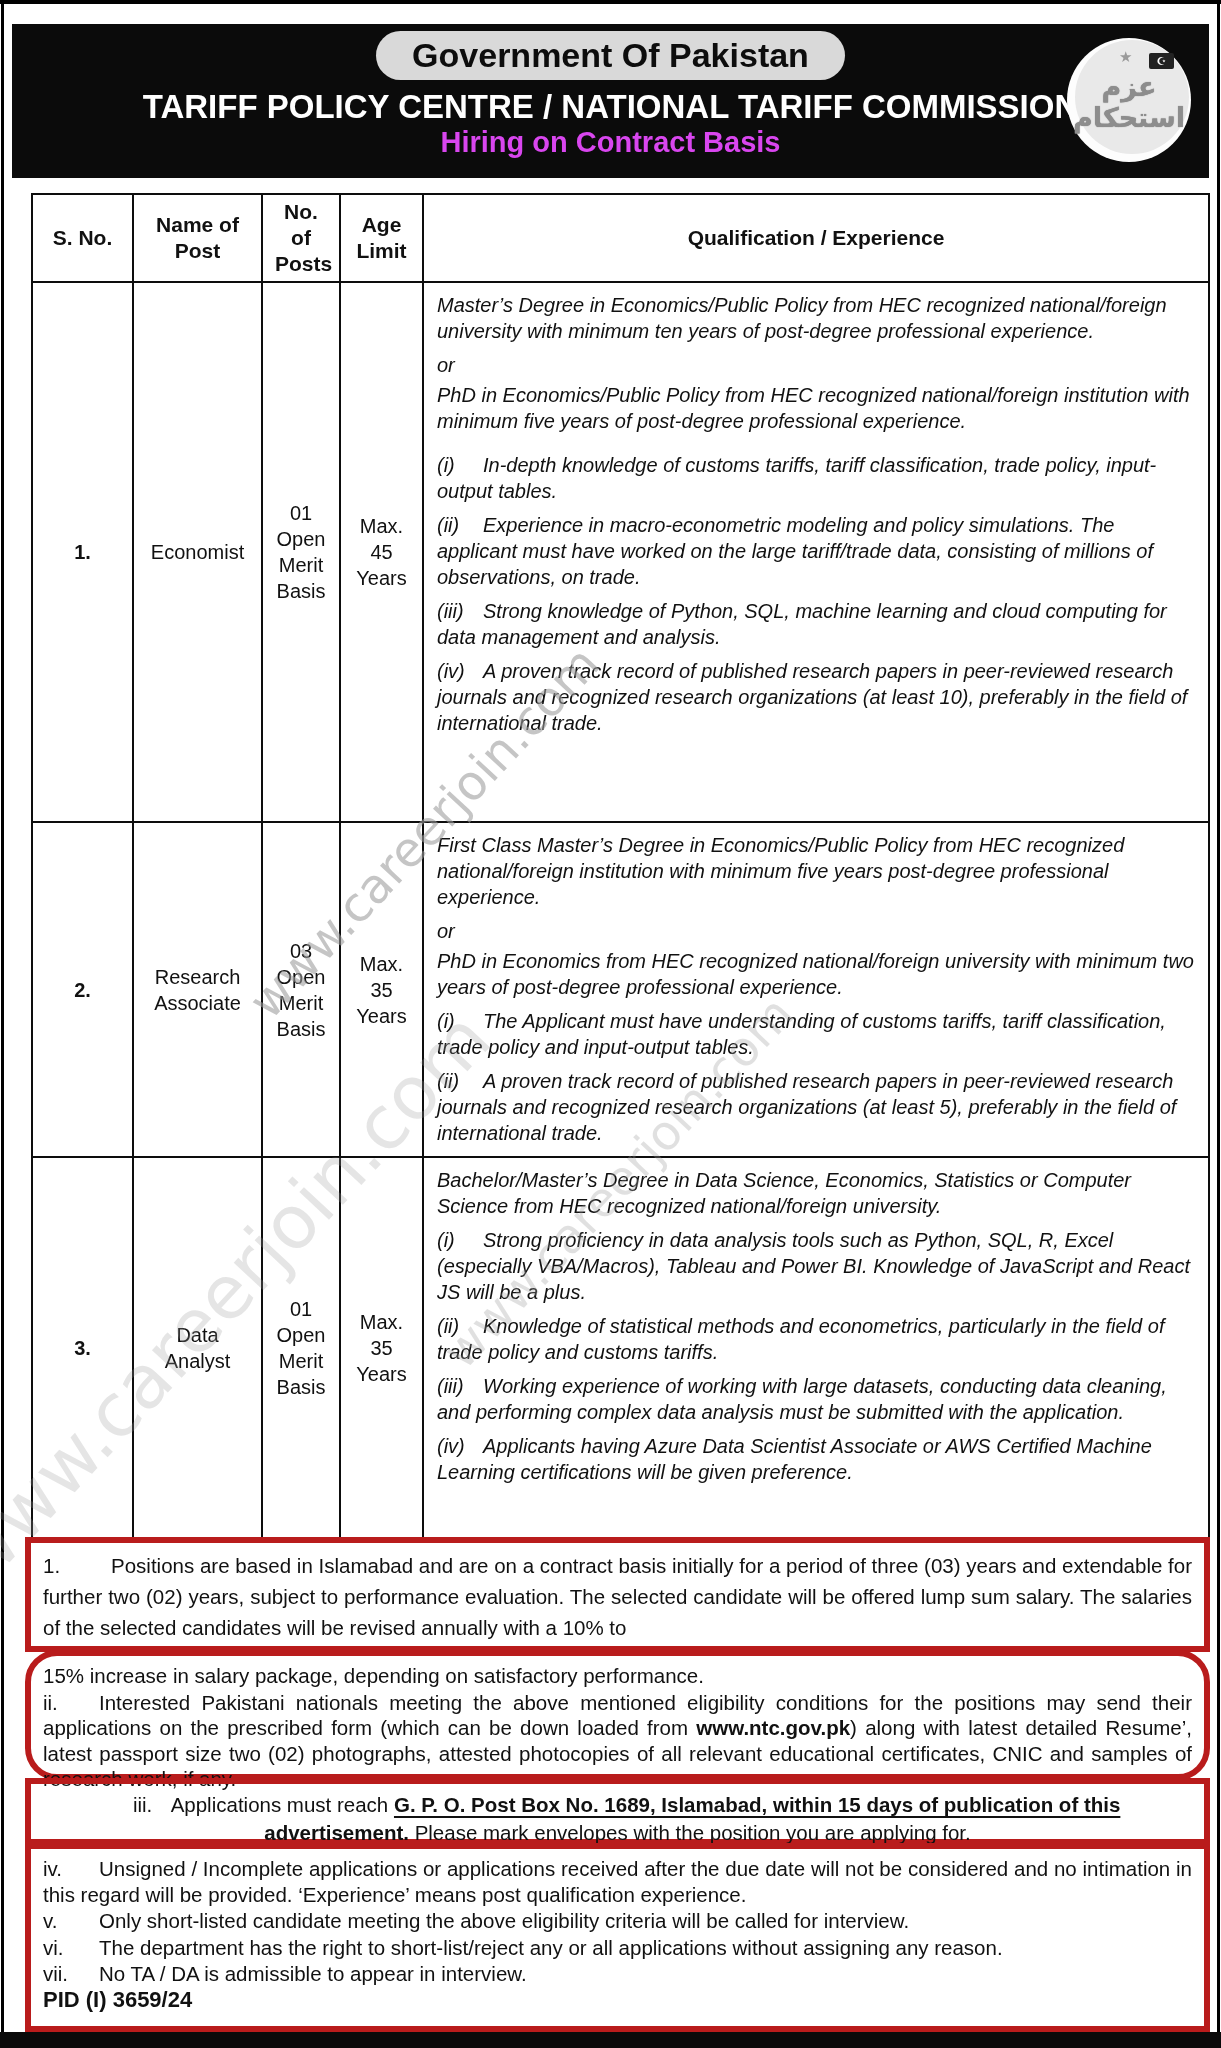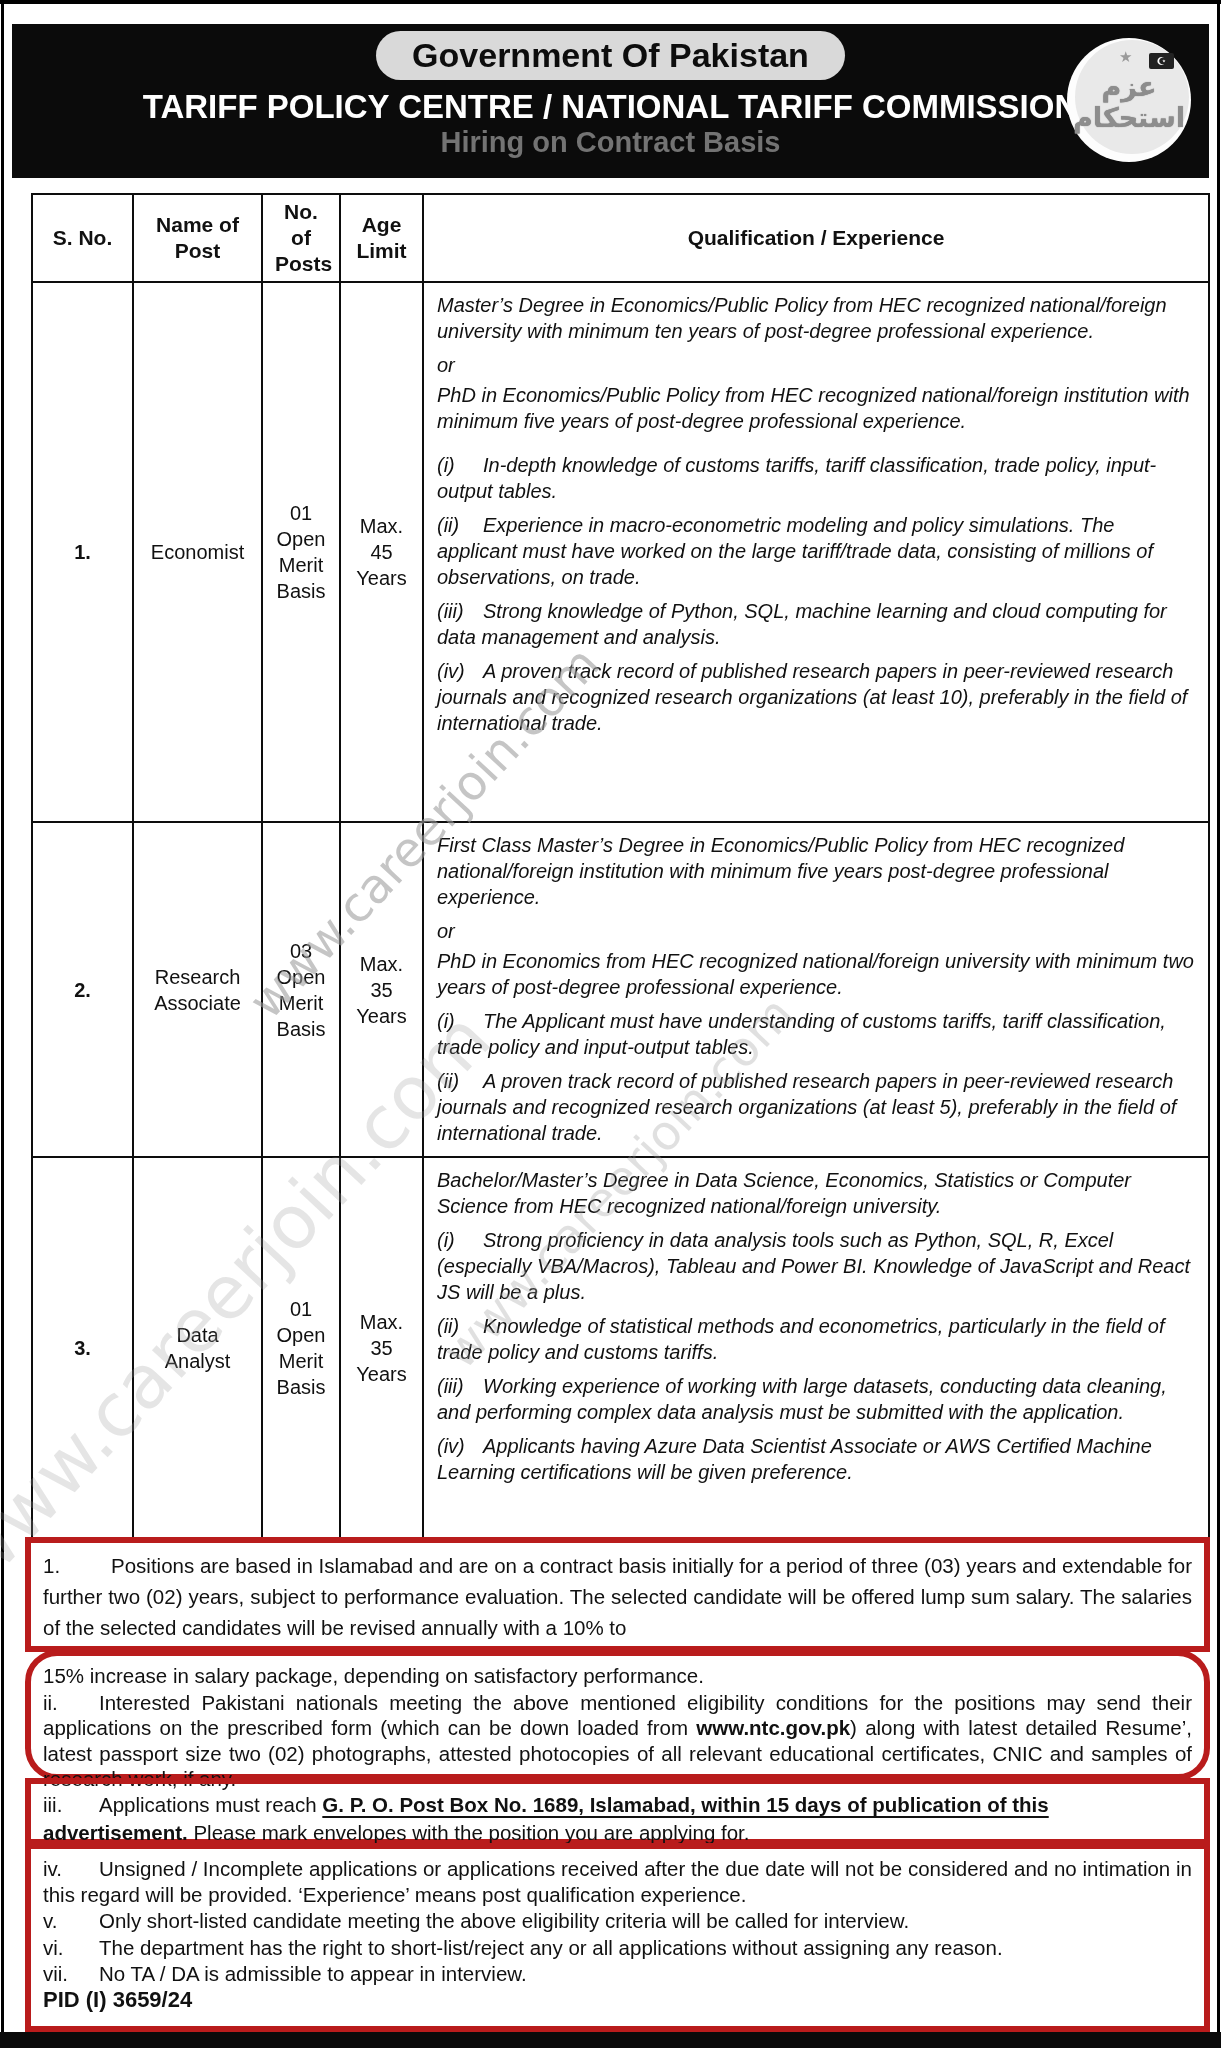--- a/index.html
+++ b/index.html
@@ -18,21 +18,21 @@
   
   .header-band{
     position:absolute;left:12px;top:24px;width:1197px;height:154px;
     background:#0b0b0b;text-align:center;box-sizing:border-box;padding-top:7px;
   }
   .gov-pill{
     display:inline-block;background:#d9d9d9;color:#0d0d0d;font-weight:bold;
     font-size:34px;line-height:29px;padding:10px 36px;border-radius:30px;
   }
   .band-title{color:#fff;font-weight:bold;font-size:33px;line-height:36px;margin-top:9px;}
-  .band-sub{color:#737373;font-weight:bold;font-size:29px;line-height:32px;margin-top:1px;}
+  .band-sub{color:#d946ef;font-weight:bold;font-size:29px;line-height:32px;margin-top:1px;}
 
   
   .logo{position:absolute;right:18px;top:14px;width:124px;height:124px;border-radius:50%;background:#fdfdfd;}
   .logo-inner{position:absolute;top:2px;right:2px;width:114px;height:114px;border-radius:50%;background:#e9e9e9;}
   .logo-star{position:absolute;top:10px;left:52px;color:#9a9a9a;font-size:15px;}
   .logo-flag{
     position:absolute;top:15px;right:17px;width:25px;height:16px;background:#222;
     border-radius:2px;color:#fff;font-size:11px;line-height:16px;text-align:center;
   }
   .logo-urdu{
@@ -78,21 +78,21 @@
   .fbox{
     position:absolute;left:25px;width:1185px;box-sizing:border-box;
     border:6px solid #b91c1c;padding:7px 12px 0 12px;font-size:20.5px;background:transparent;
   }
   .fbox .note{margin:0 0 1px 0;}
   .nn{display:inline-block;width:56px;}
   .nn.w68{width:68px;}
   .just{text-align:justify;}
   .boxA{top:1537px;height:115px;line-height:31px;}
   .boxB{top:1650px;height:130px;line-height:25.5px;border-radius:32px;}
-  .boxC{top:1778px;height:67px;line-height:28px;}
+  .boxC{top:1778px;height:67px;line-height:28px;text-align:center;}
   .boxD{top:1843px;height:189px;line-height:25.5px;}
   b.ul{text-decoration:underline;text-decoration-thickness:2px;text-underline-offset:4px;}
   .vii-row{display:flex;justify-content:space-between;align-items:baseline;flex-direction:column;}
   .pid{font-weight:bold;font-size:22px;white-space:nowrap;}
 </style>
 </head>
 <body>
 
 <div class="frame-top"></div>
 <div class="frame-left"></div>

